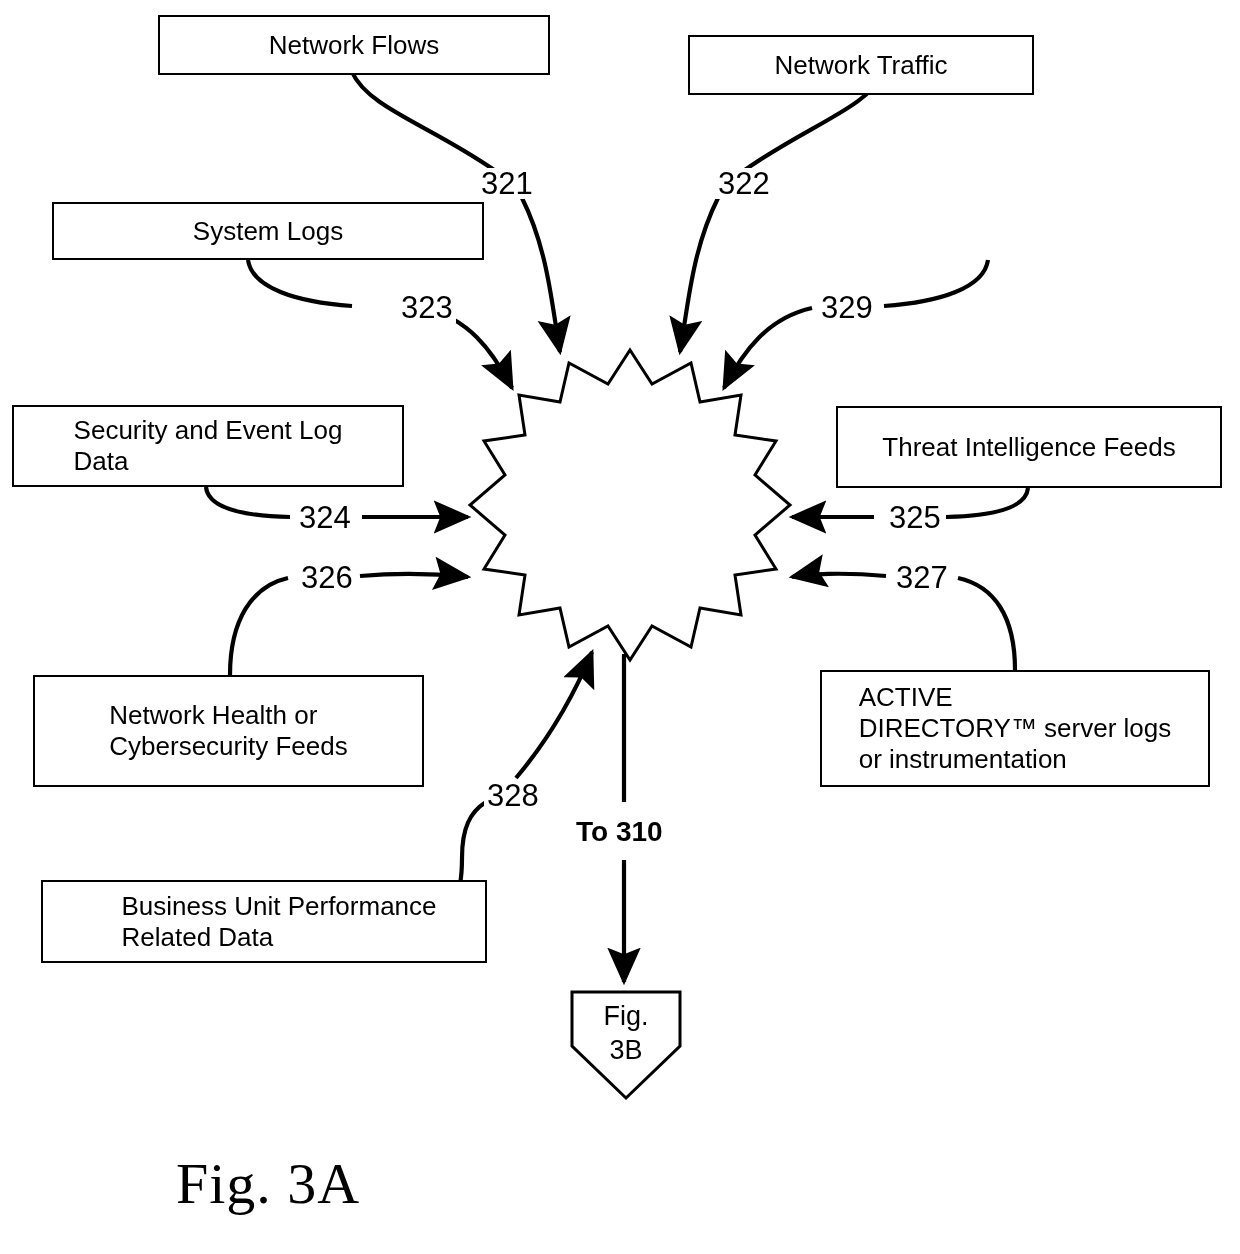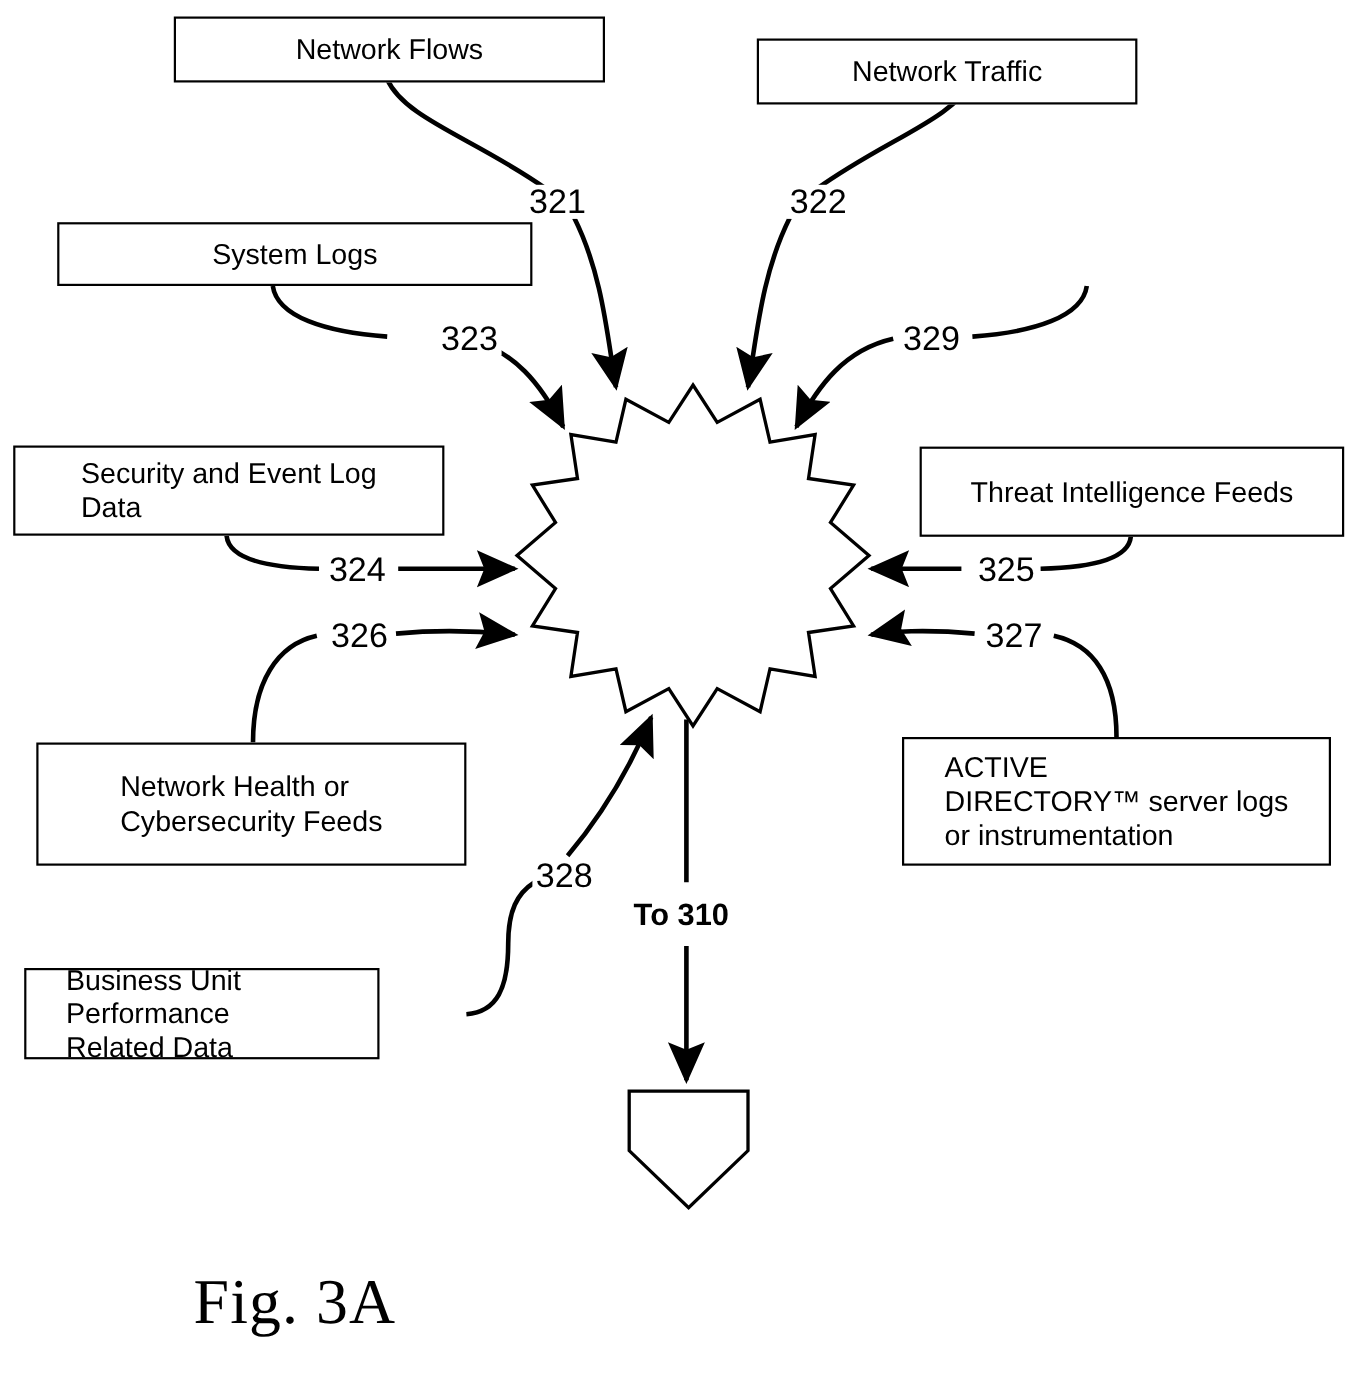--- a/index.html
+++ b/index.html
@@ -193,36 +193,40 @@
   </div>
 
   <div class="box" style="left:820px; top:670px; width:390px; height:117px;">
     <div>
       <span>ACTIVE</span>
       <span>DIRECTORY™ server logs</span>
       <span>or instrumentation</span>
     </div>
   </div>
 
-  <div class="box" style="left:22px; top:880px; width:323px; height:83px;padding-left:36px;">
+  <div class="box" style="left:41px; top:880px; width:446px; height:83px;padding-left:36px;">
     <div>
       <span>Business Unit Performance</span>
       <span>Related Data</span>
     </div>
   </div>
 
 
   <div class="reflabel" style="left:478px; top:168px;">321</div>
   <div class="reflabel" style="left:715px; top:168px;">322</div>
   <div class="reflabel" style="left:370px; top:292px;margin-left:28px;">323</div>
   <div class="reflabel" style="left:818px; top:292px;">329</div>
   <div class="reflabel" style="left:296px; top:502px;">324</div>
   <div class="reflabel" style="left:886px; top:502px;">325</div>
   <div class="reflabel" style="left:298px; top:562px;">326</div>
   <div class="reflabel" style="left:893px; top:562px;">327</div>
   <div class="reflabel" style="left:484px; top:780px;">328</div>
 
   <div class="flowlabel" style="left:572px; top:818px;">To 310</div>
 
+  <div class="pent-text" style="left:572px; top:1000px; width:108px;">
+    <div>Fig.</div>
+    <div>3B</div>
+  </div>
 
   <div class="figcap" style="left:176px; top:1150px;">Fig. 3A</div>
 
 </div>
 
 </body></html>

